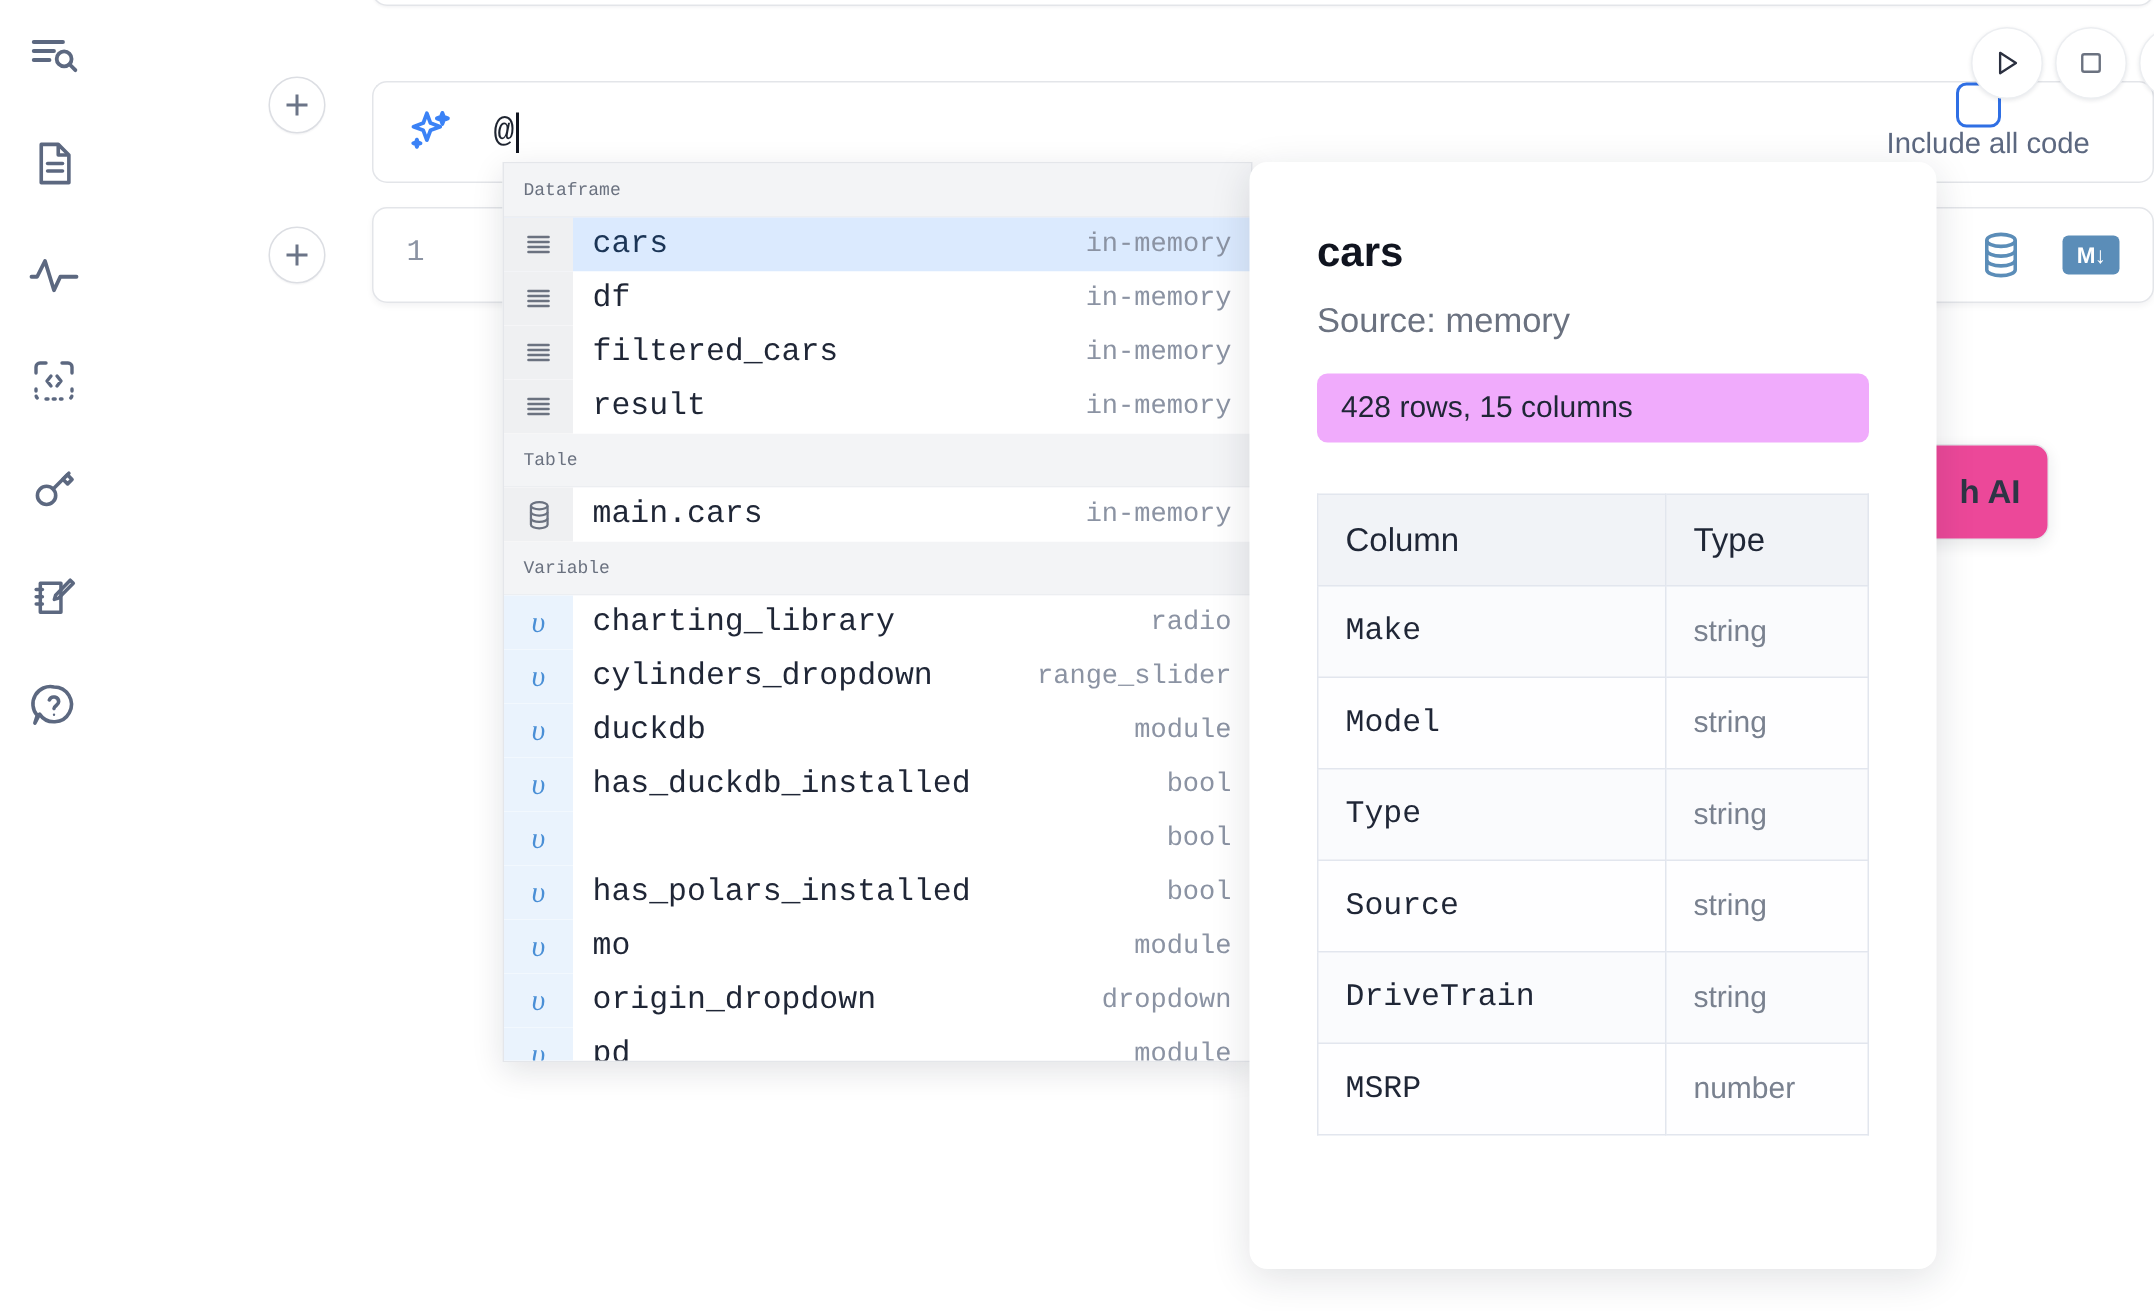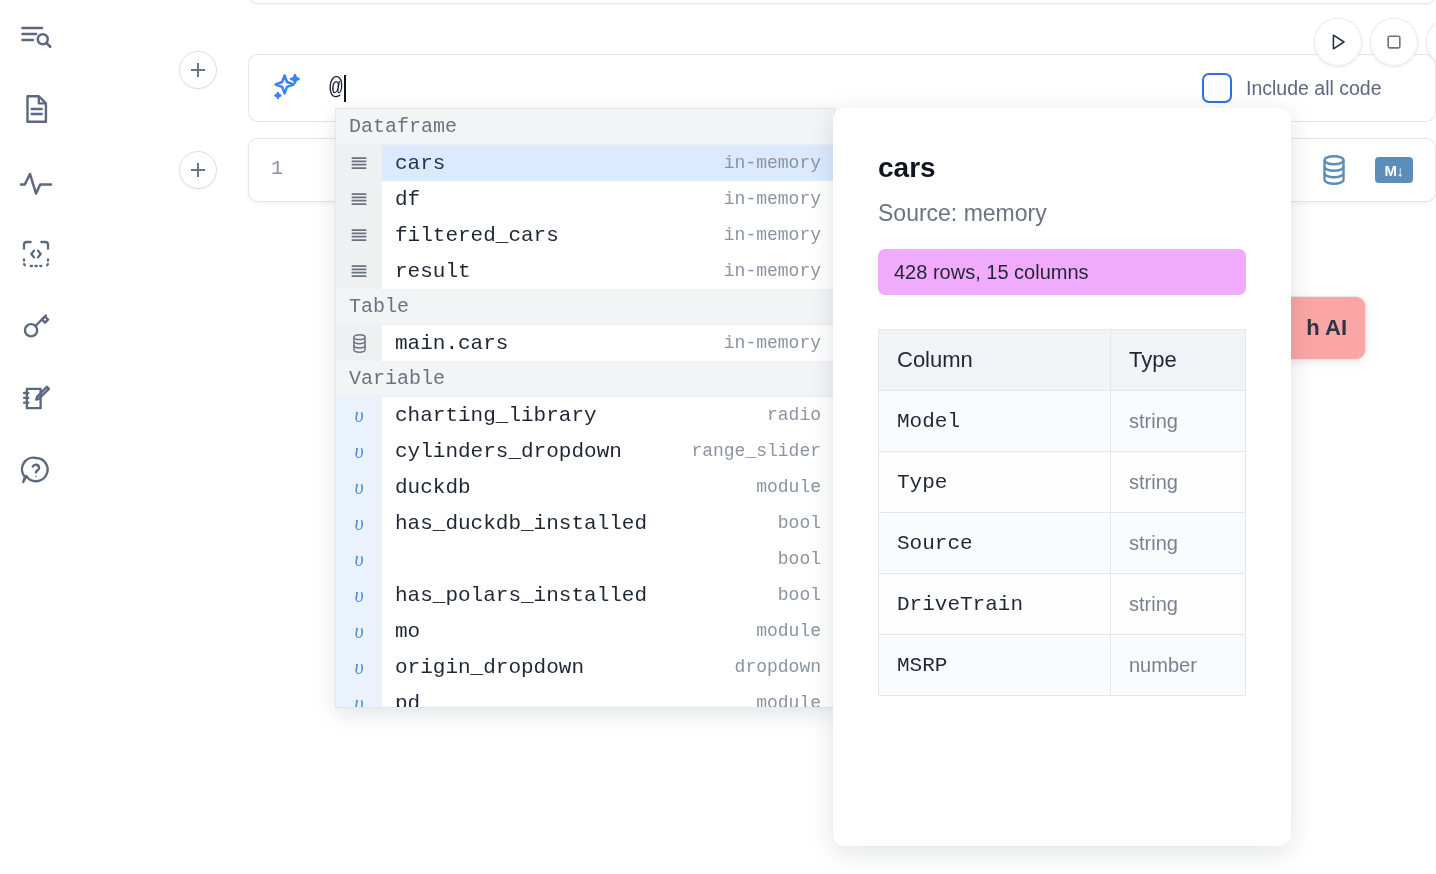--- a/index.html
+++ b/index.html
@@ -68,21 +68,21 @@
   .caret {
     display: inline-block; width: 2px; height: 27px; background: #11151f;
     margin-left: 1px; vertical-align: -5px;
   }
 
   
   .toolbar-right {
     position: absolute; left: 1170px; top: 54px; width: 266px; height: 68px;
     background: #ffffff; border: 1px solid #e3e5e9; border-left: none;
     border-radius: 0 10px 10px 0;
-    display: flex; align-items: center; padding-left: 32px;
+    display: flex; align-items: center; padding-left: 32px; flex-direction: column;
   }
   .chk {
     width: 30px; height: 30px; border: 2.2px solid #2f6fe4; border-radius: 7px;
     background: #fff; flex: 0 0 auto; cursor: pointer;
   }
   .chk-label {
     margin-left: 14px; font-size: 19.5px; color: #5c6880; white-space: nowrap;
   }
   .round-btn {
     position: absolute; width: 48px; height: 48px; border-radius: 50%;
@@ -117,38 +117,38 @@
   .md-badge {
     width: 38px; height: 26px; background: #5b8db8; border-radius: 4px;
     color: #ffffff; font-size: 15px; font-weight: bold; letter-spacing: -0.5px;
     display: flex; align-items: center; justify-content: center; cursor: pointer;
     font-family: "Liberation Sans", sans-serif;
   }
 
   
   .ai-card {
     position: absolute; left: 1258px; top: 296px; width: 108px; height: 64px;
-    background: #fca5a5; border: 1px solid #e6e8ec; border-radius: 10px;
+    background: #ec4899; border: 1px solid #e6e8ec; border-radius: 10px;
     box-shadow: 0 3px 10px rgba(20,28,45,.09);
     display: flex; align-items: center; justify-content: flex-end;
     padding-right: 18px; overflow: hidden;
   }
   .ai-card-text { font-size: 22px; font-weight: 600; color: #2d3545; white-space: nowrap; }
 
   
   .ac-panel {
     position: absolute; left: 335px; top: 108px; width: 500px; height: 600px;
     background: #ffffff; border: 1px solid #e4e6ea;
     box-shadow: 0 6px 20px rgba(20,28,45,.12);
     overflow: hidden; z-index: 30;
   }
   .ac-section {
     height: 36px; background: #f3f4f6; display: flex; align-items: center;
     padding-left: 13px; font-family: "Liberation Mono", monospace;
-    font-size: 20px; color: #6b7280; border-bottom: 1px solid #eceef1;
+    font-size: 12px; color: #6b7280; border-bottom: 1px solid #eceef1;
   }
   .ac-row {
     height: 36px; display: flex; align-items: center; background: #ffffff;
     cursor: pointer; position: relative;
   }
   .ac-row.selected { background: #dbeafe; }
   .ac-row .ic-gutter {
     width: 46px; height: 36px; flex: 0 0 auto; background: #eff0f2;
     display: flex; align-items: center; justify-content: center; color: #6b7280;
   }
@@ -461,20 +461,24 @@
       <div class="detail-source">Source: memory</div>
       <div class="detail-summary">428 rows, 15 columns</div>
       <table class="detail-table">
         <thead>
           <tr>
             <th>Column</th>
             <th>Type</th>
           </tr>
         </thead>
         <tbody id="schema-body">
+            <tr>
+              <td class="col-name">Make</td>
+              <td class="col-type">string</td>
+            </tr>
             <tr>
               <td class="col-name">Model</td>
               <td class="col-type">string</td>
             </tr>
             <tr>
               <td class="col-name">Type</td>
               <td class="col-type">string</td>
             </tr>
             <tr>
               <td class="col-name">Source</td>

